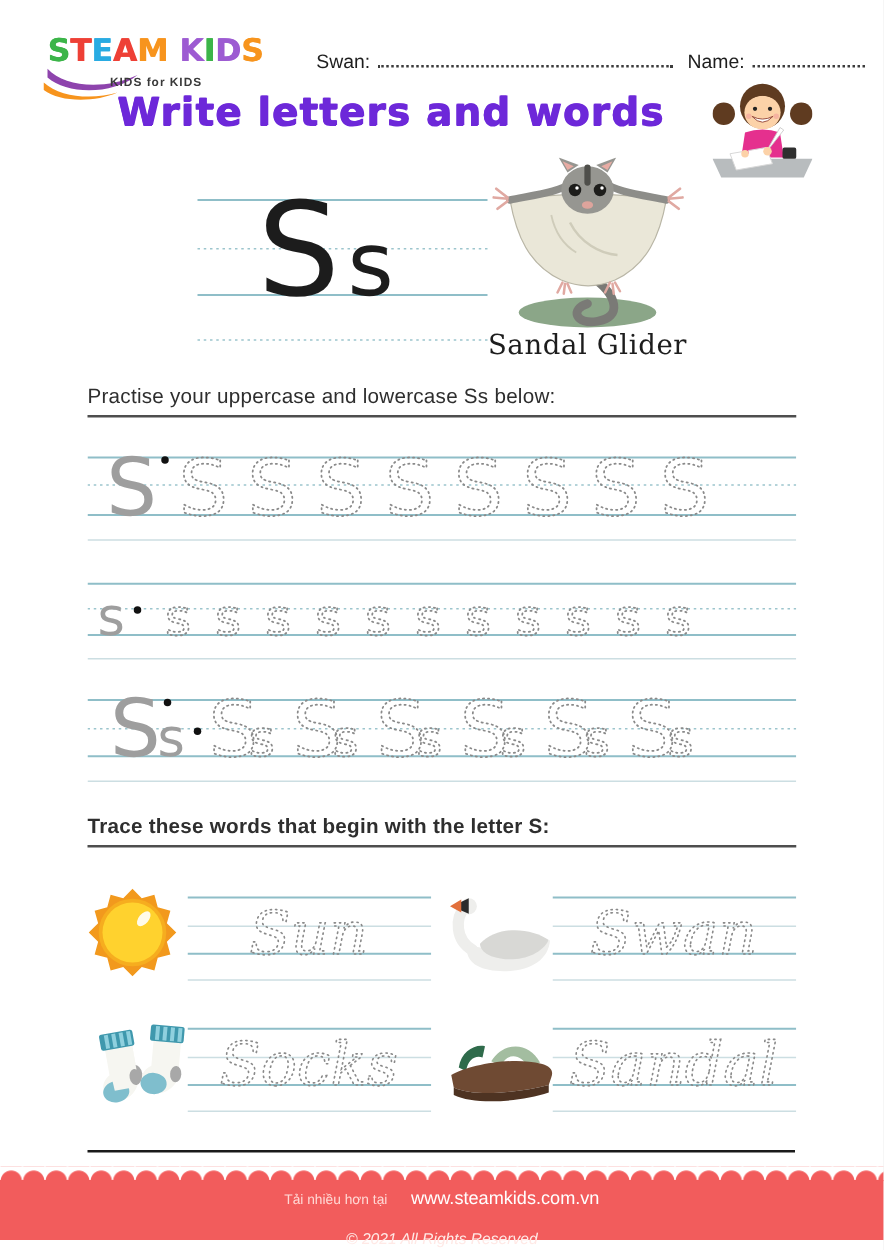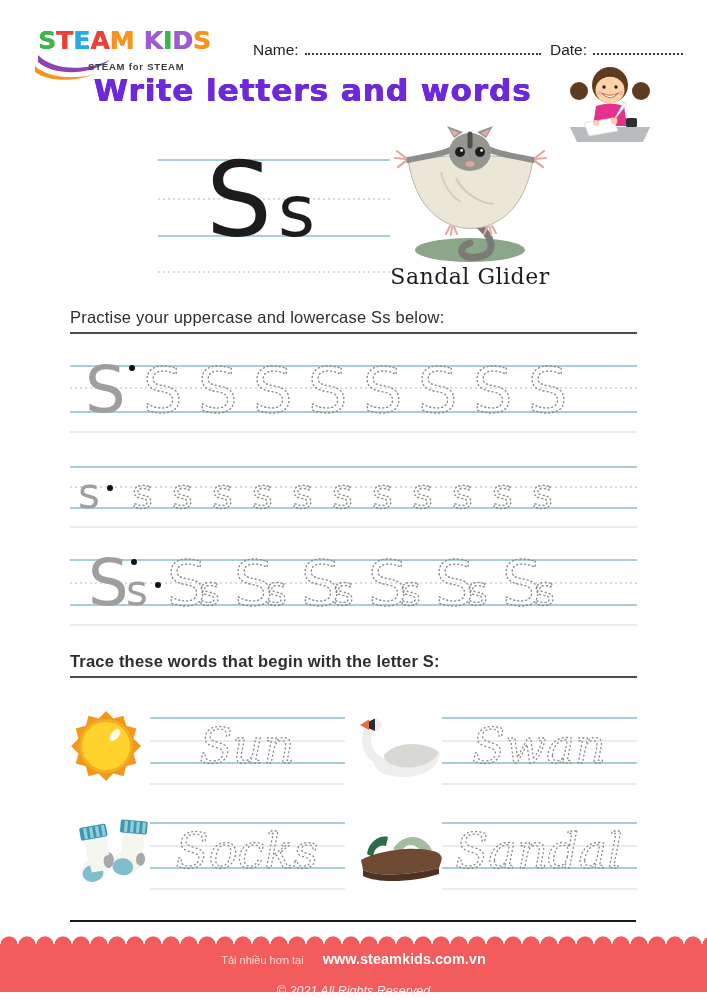--- a/index.html
+++ b/index.html
@@ -75,42 +75,42 @@
   .icon-socks{left:70px;top:813px;}
   .icon-sandal{left:355px;top:824px;}
 
   
   .scallops{position:absolute;left:0;top:933px;width:707px;height:12px;
             background-image:radial-gradient(circle at 9px 12px, #f25c5c 8.2px, rgba(0,0,0,0) 8.9px);
             background-size:18px 12px;background-repeat:repeat-x;}
   .footer-band{position:absolute;left:0;top:944px;width:707px;height:48px;background:#f25c5c;
                text-align:center;color:#ffffff;}
   .footer-line1{margin-top:7px;font-size:11px;color:#ffd8d4;}
-  .footer-line1 .site{font-size:14.5px;font-weight:bold;color:#ffffff;margin-left:19px;}
+  .footer-line1 .site{font-size:14.5px;font-weight:normal;color:#ffffff;margin-left:19px;}
   .footer-line2{font-size:12.5px;font-style:italic;color:#ffe9e6;margin-top:17px;}
 </style>
 </head>
 <body>
 
 <div class="page">
 
   <div class="logo">
     <div class="logo-word"><span style="color:#3cb549">S</span><span style="color:#ee4036">T</span><span style="color:#29abe2">E</span><span style="color:#ee4036">A</span><span style="color:#f7941d">M</span><span class="gap" style="color:#9d5bd2">K</span><span style="color:#3cb549">I</span><span style="color:#9d5bd2">D</span><span style="color:#f7941d">S</span></div>
     <svg class="logo-swoosh" width="90" height="28" viewBox="0 0 90 28">
       <path d="M4 3 C18 18, 50 20, 76 8 C56 24, 20 24, 4 10 Z" fill="#8e44ad"></path>
       <path d="M1 14 C14 26, 40 28, 60 22 C42 30, 14 30, 1 20 Z" fill="#f7941d"></path>
     </svg>
-    <div class="logo-sub">STEAM for STEAM</div>
+    <div class="logo-sub">KIDS for KIDS</div>
   </div>
 
   <div class="field field-name">
-    <span>Name:</span><span class="dotline name"></span>
+    <span>Swan:</span><span class="dotline name"></span>
   </div>
   <div class="field field-date">
-    <span>Date:</span><span class="dotline date"></span>
+    <span>Name:</span><span class="dotline date"></span>
   </div>
 
   <div class="title">Write letters and words</div>
 
   <svg class="girl" width="80" height="85" viewBox="0 0 80 85">
     <circle cx="9" cy="31" r="9" fill="#5f3b20"></circle>
     <circle cx="71" cy="31" r="9" fill="#5f3b20"></circle>
     <circle cx="40" cy="25" r="18" fill="#5f3b20"></circle>
     <ellipse cx="40" cy="30" rx="14.5" ry="13.5" fill="#fcd2a8"></ellipse>
     <path d="M25 23 Q40 10 55 23 L55 19 Q40 8 25 19 Z" fill="#5f3b20"></path>

